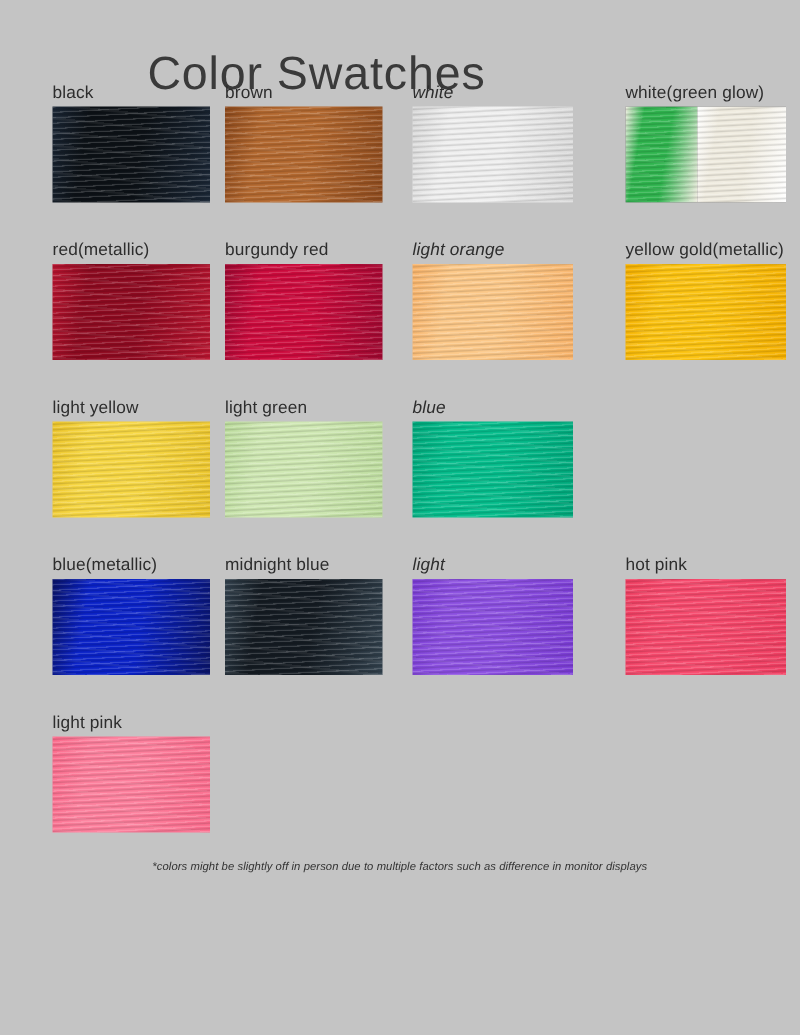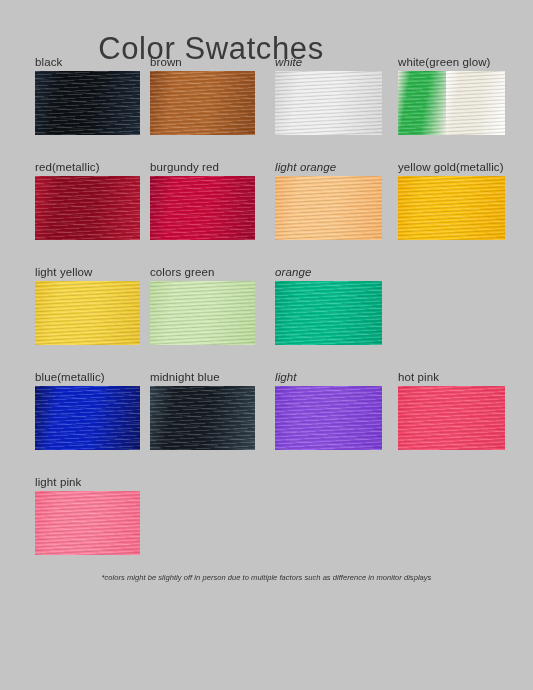--- a/index.html
+++ b/index.html
@@ -49,21 +49,21 @@
     height: 105px;
   }
   .cell {
     position: absolute;
     top: 0;
     width: 105px;
   }
   .cell.c0 { left: 0px; }
   .cell.c1 { left: 115px; }
   .cell.c2 { left: 240px; font-style: italic; }
-  .cell.c3 { left: 336px; padding-left: 27px; }
+  .cell.c3 { left: 355px; padding-left: 27px; }
 
   .cell.c2 .swatch,
   .cell.c3 .swatch { width: 107px; }
   .cell.c2 .label,
   .cell.c3 .label { }
 
   .label {
     font-family: "Liberation Sans", sans-serif;
     font-size: 11.5px;
     color: #2d2d2d;
@@ -180,25 +180,25 @@
           <div class="label">yellow gold(metallic)</div>
           <div class="swatch" style="background: linear-gradient(100deg, rgb(245, 176, 0) 0%, rgb(252, 195, 16) 22%, rgb(252, 195, 16) 55%, rgb(245, 176, 0) 100%);"></div>
         </div>
       </div>
       <div class="row">
         <div class="cell c0">
           <div class="label">light yellow</div>
           <div class="swatch" style="background: linear-gradient(100deg, rgb(236, 197, 43) 0%, rgb(247, 215, 67) 22%, rgb(247, 215, 67) 55%, rgb(236, 197, 43) 100%);"></div>
         </div>
         <div class="cell c1">
-          <div class="label">colors green</div>
+          <div class="label">light green</div>
           <div class="swatch" style="background: linear-gradient(100deg, rgb(188, 220, 157) 0%, rgb(207, 232, 179) 22%, rgb(207, 232, 179) 55%, rgb(188, 220, 157) 100%);"></div>
         </div>
         <div class="cell c2">
-          <div class="label">orange</div>
+          <div class="label">blue</div>
           <div class="swatch" style="background: linear-gradient(100deg, rgb(0, 168, 123) 0%, rgb(5, 189, 140) 22%, rgb(5, 189, 140) 55%, rgb(0, 168, 123) 100%);"></div>
         </div>
       </div>
       <div class="row">
         <div class="cell c0">
           <div class="label">blue(metallic)</div>
           <div class="swatch" style="background: linear-gradient(100deg, rgb(10, 20, 104) 0%, rgb(10, 34, 200) 22%, rgb(10, 34, 200) 55%, rgb(10, 20, 104) 100%);"></div>
         </div>
         <div class="cell c1">
           <div class="label">midnight blue</div>

